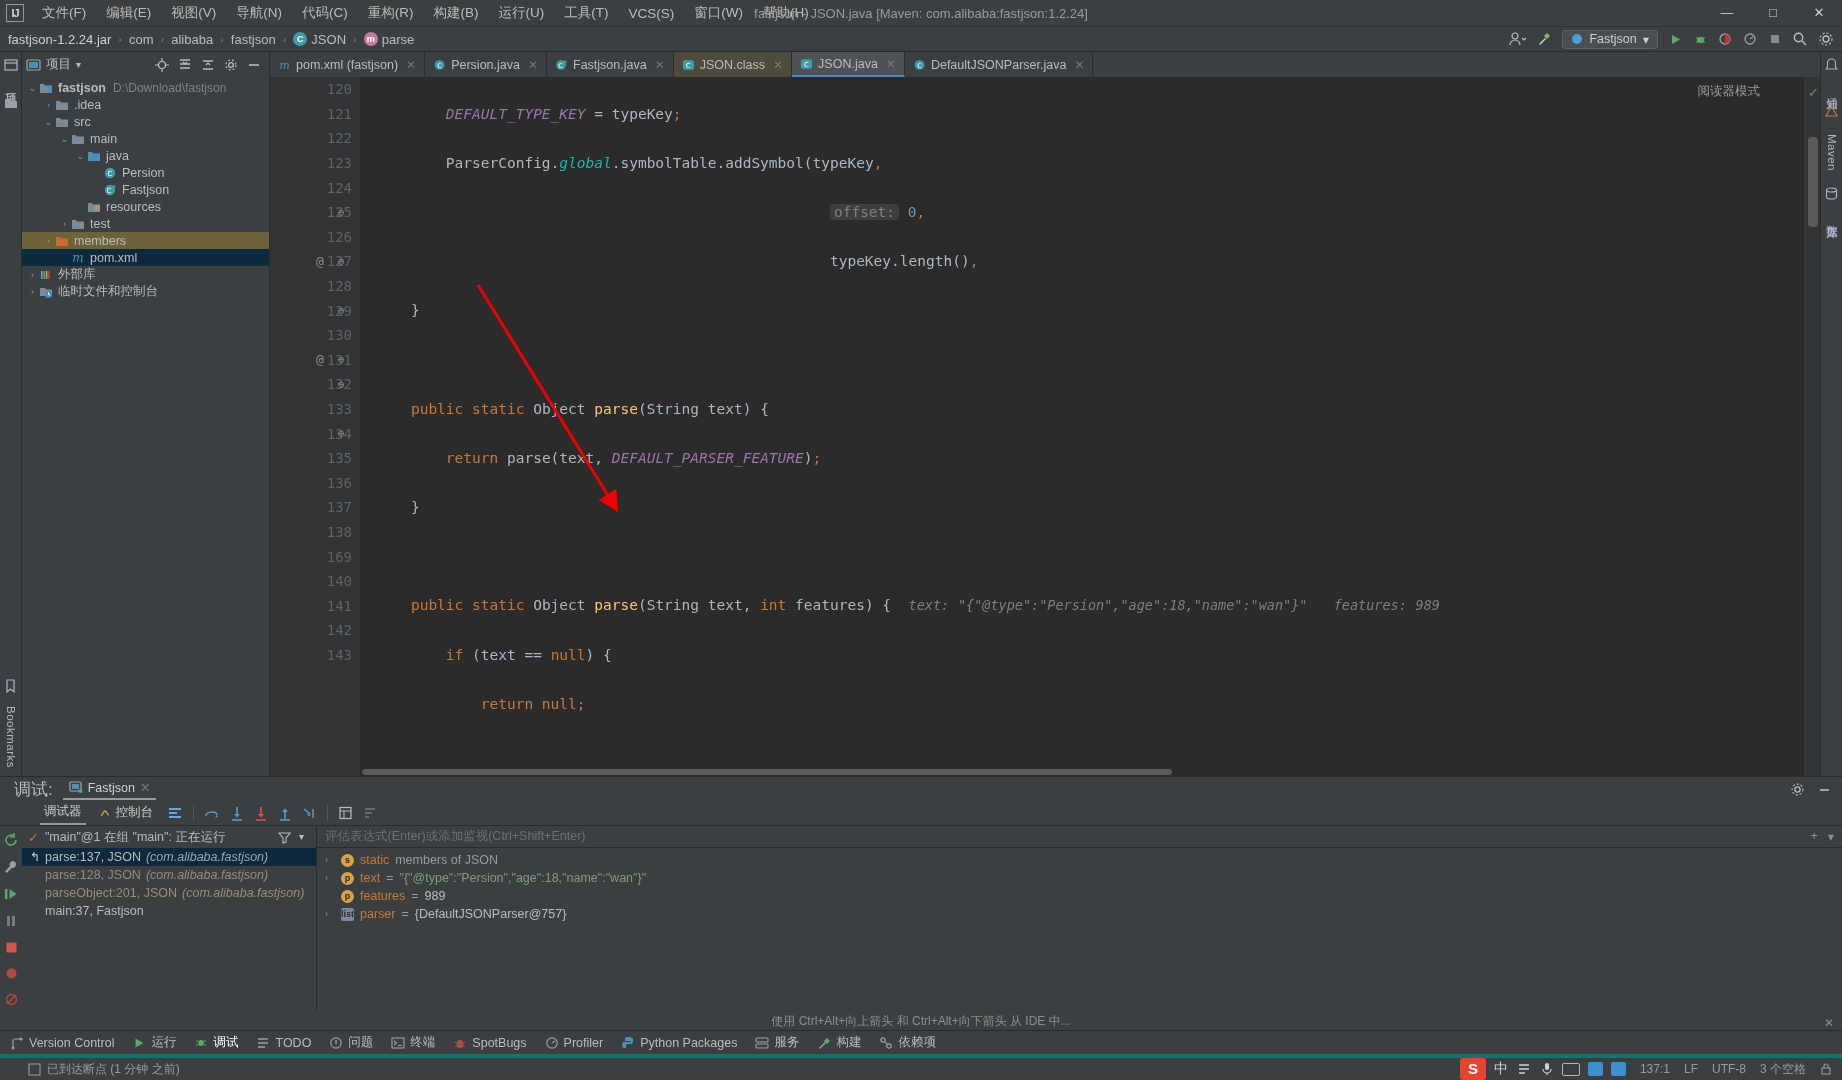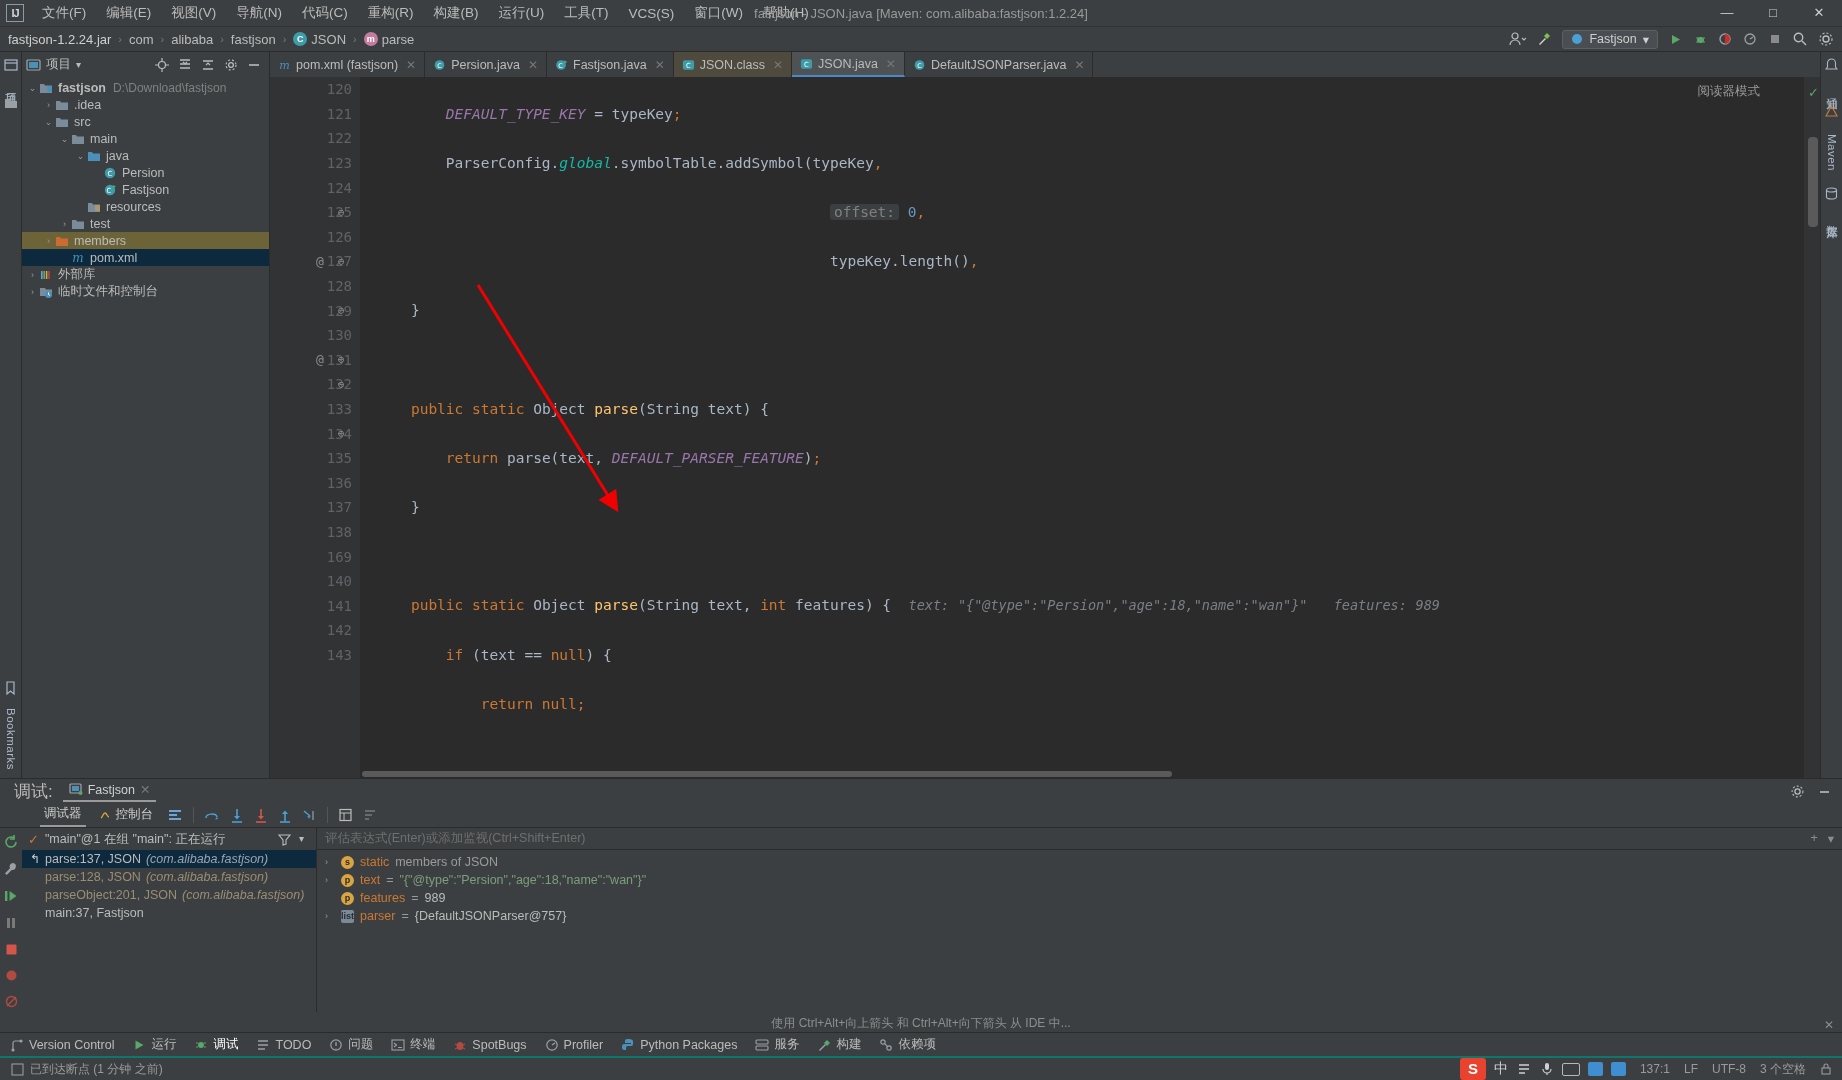--- a/index.html
+++ b/index.html
@@ -161,21 +161,21 @@
   .vstr { color: #7b9e7b; }
   .vnum { color: #bbbbbb; }
 
   .hint-bar { height: 20px; display: flex; align-items: flex-end; justify-content: center; font-size: 12px; color: #8d8d8d; position: relative; }
   .hint-bar .closex { position: absolute; right: 8px; color: #8d8d8d; }
 
   
   .toolwin-bar { height: 24px; background: #3c3f41; display: flex; align-items: center; gap: 18px; padding-left: 10px; border-top: 1px solid #2b2b2b; flex: 0 0 24px; font-size: 12.5px; position: relative;}
   .twb-item { display: flex; align-items: center; gap: 5px; color: #bbbbbb; }
   .twb-item.sel { color: #ffffff; }
-  .statusbar { height: 36px; background: #3c3f41; display: flex; align-items: center; padding-left: 11px; font-size: 12px; color: #9a9a9a; flex: 0 0 22px; border-top: 2px solid #0f766e; }
+  .statusbar { height: 36px; background: #3c3f41; display: flex; align-items: center; padding-left: 28px; font-size: 12px; color: #9a9a9a; flex: 0 0 22px; border-top: 4px solid #0f766e; }
   .sb-right { margin-left: auto; display: flex; align-items: center; gap: 14px; padding-right: 10px; }
   .tray { display: flex; align-items: center; gap: 8px; }
   .sogou { width: 26px; height: 22px; background: #e8432e; border-radius: 3px; color: #fff; font-size: 15px; text-align: center; line-height: 22px; font-weight: bold; }
   .kb { width: 18px; height: 13px; border: 1px solid #b8b8b8; border-radius: 2px; display:inline-block; }
   .blue-sq { width: 15px; height: 14px; background: #3e8ed0; display: inline-block; border-radius: 2px;}
 
   svg { display: block; }
 </style>
 </head>
 <body>

